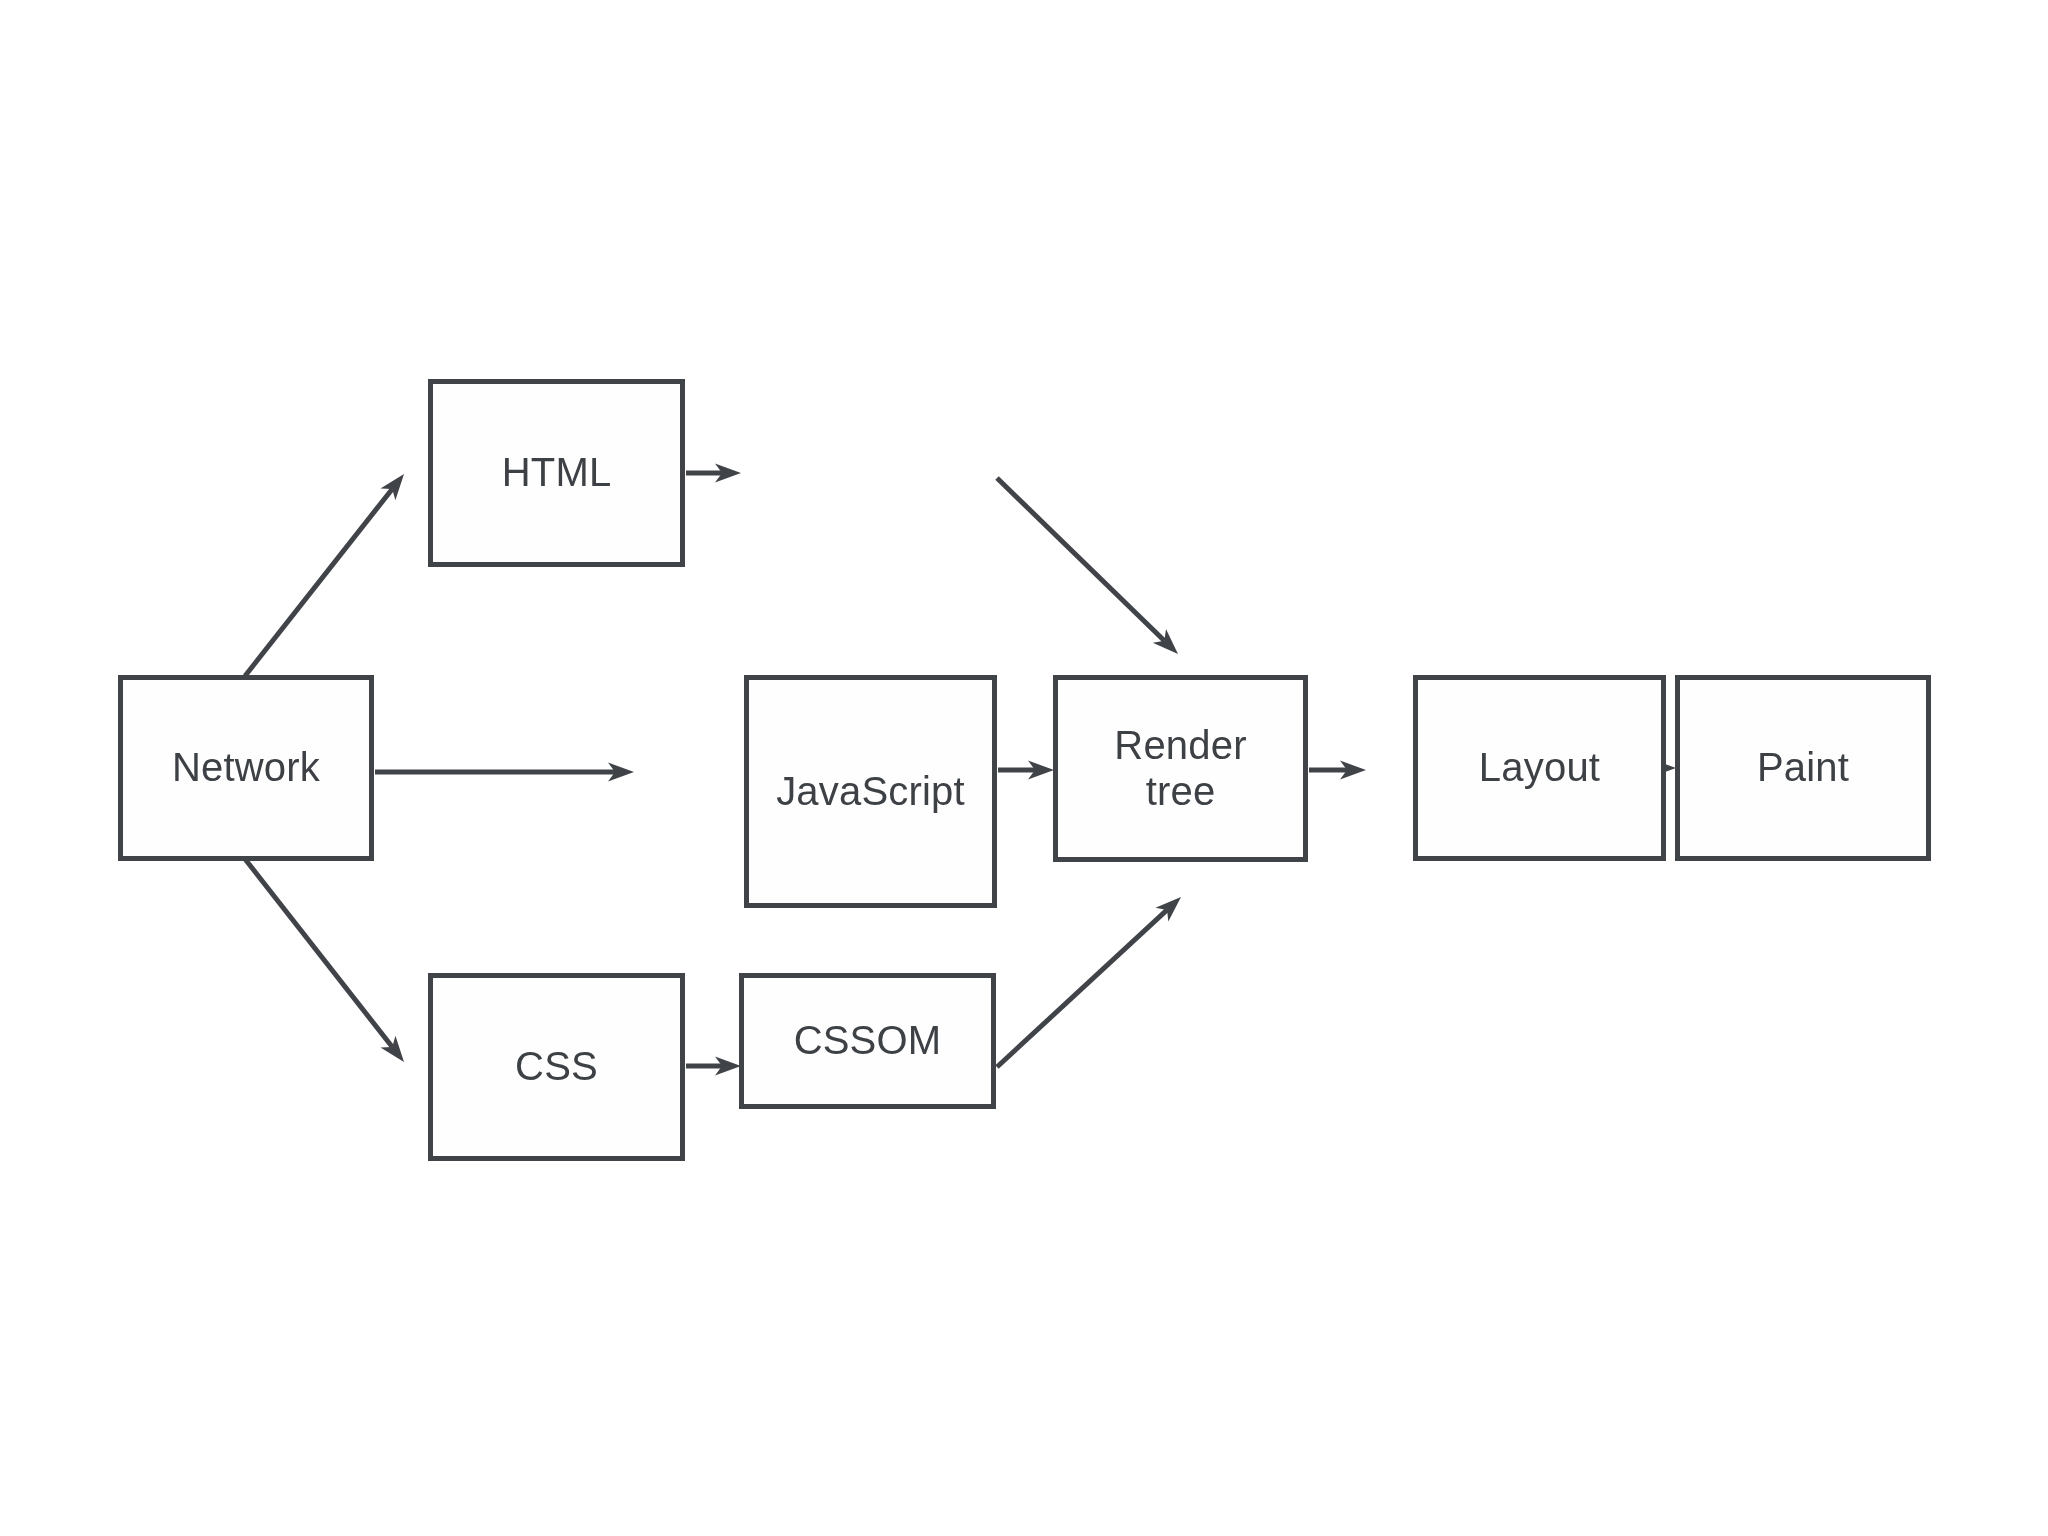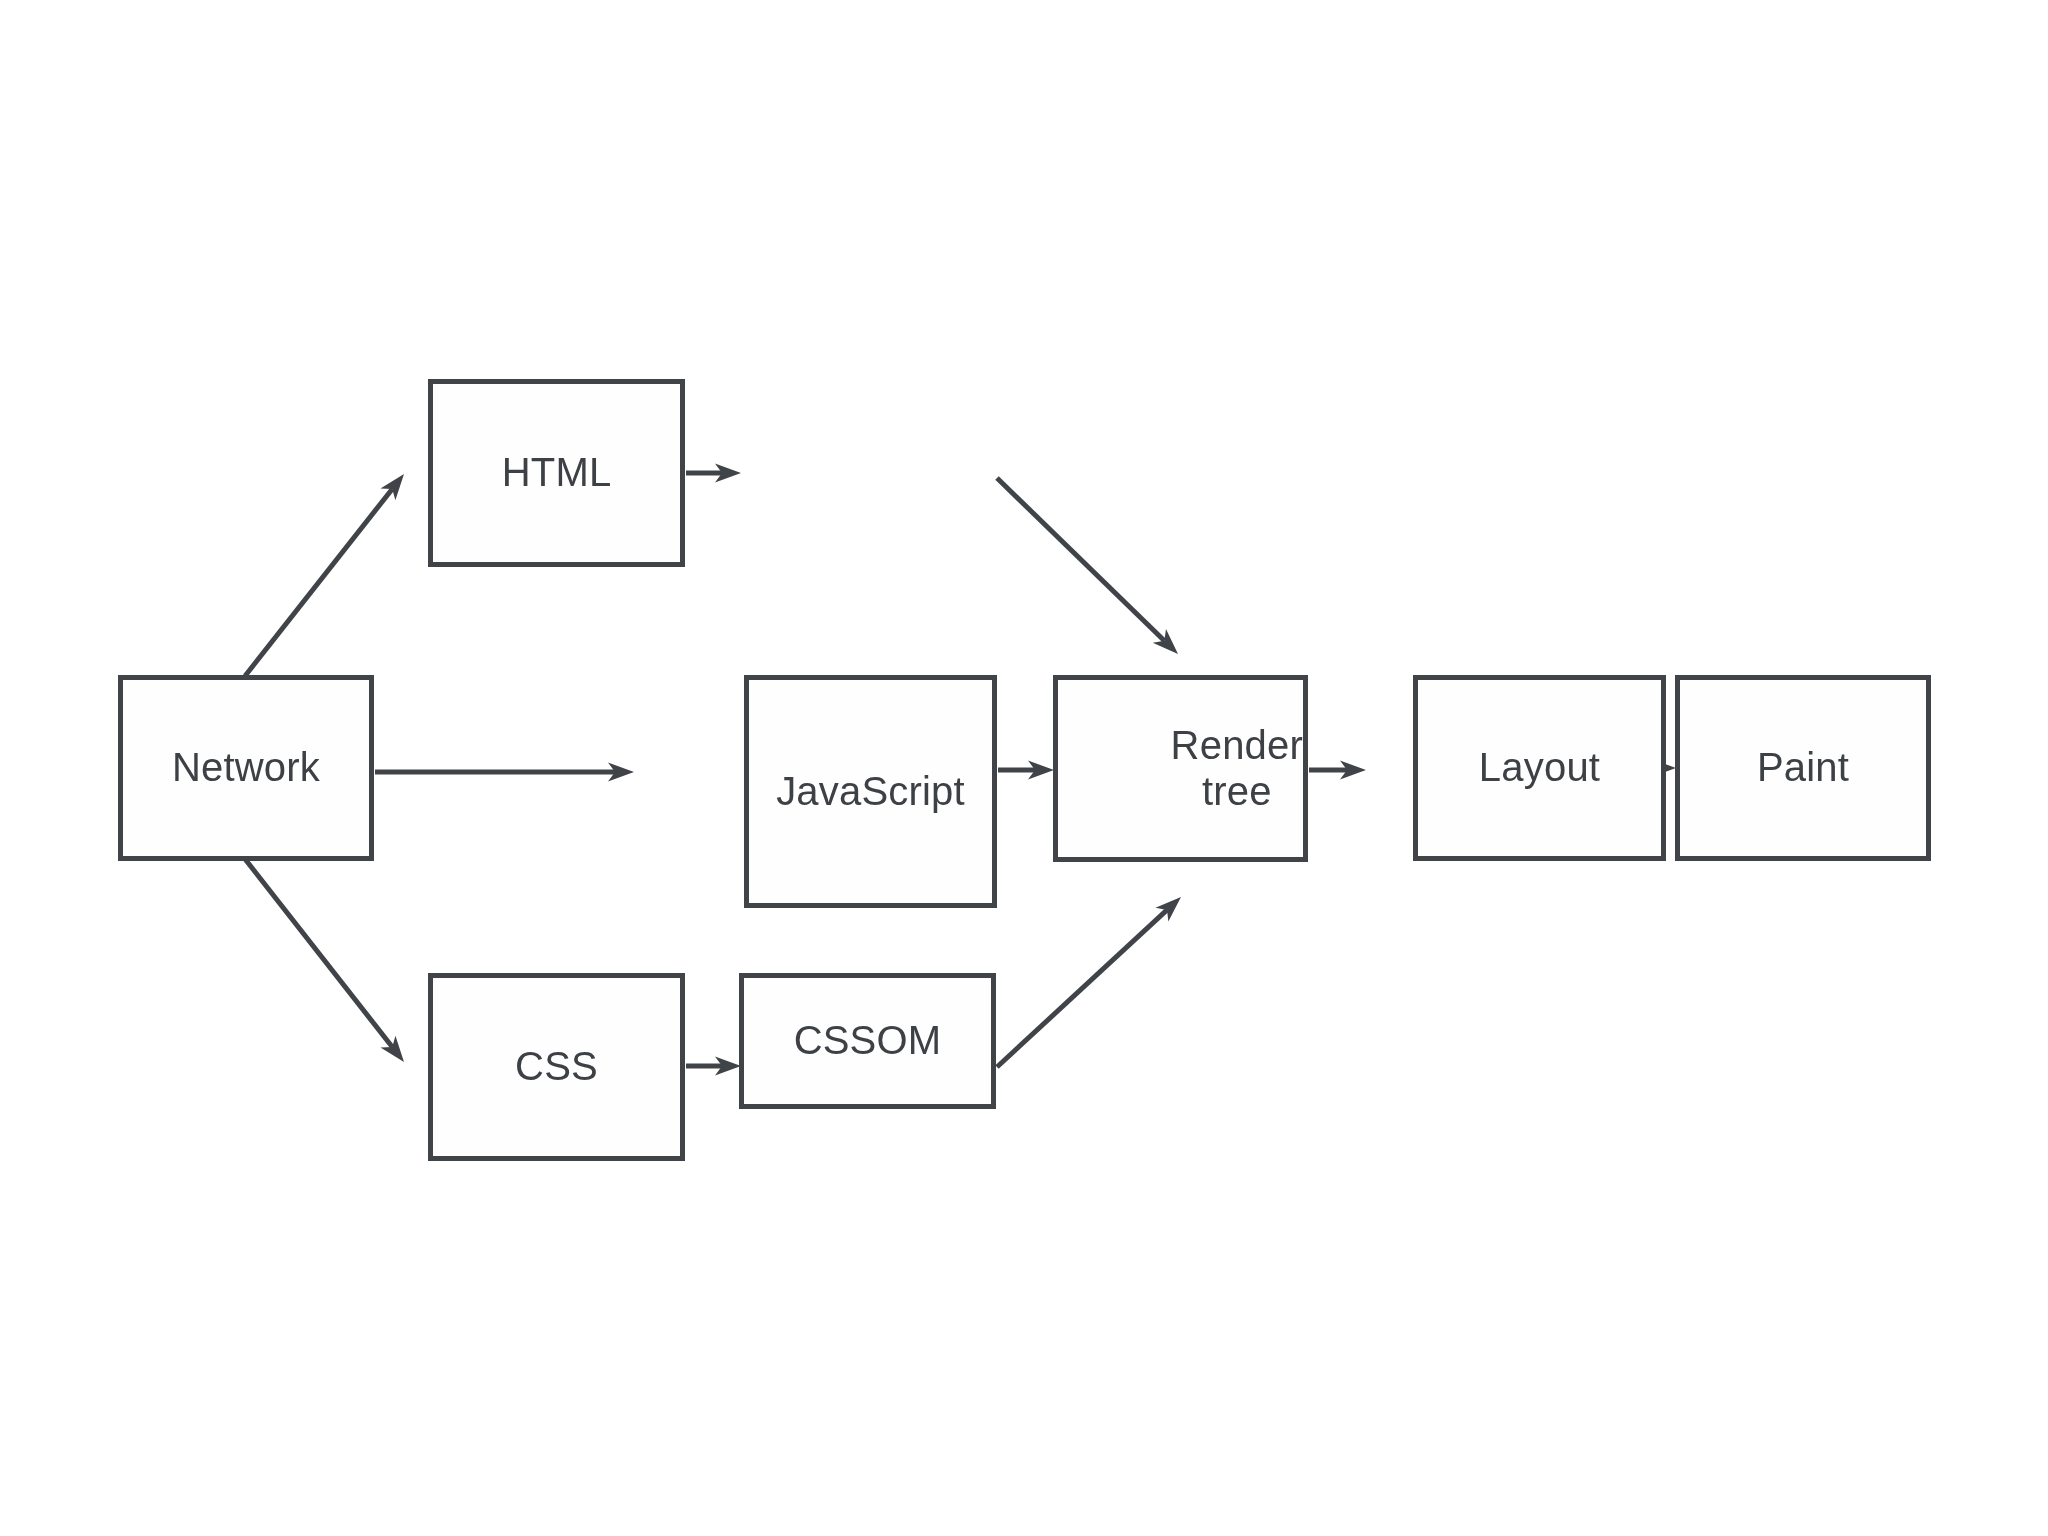--- a/index.html
+++ b/index.html
@@ -86,21 +86,21 @@
 
   <div class="node" style="left: 118px; top: 675px; width: 256px; height: 186px;">
     <span class="node-label">Network</span>
   </div>
   <div class="node" style="left: 428px; top: 379px; width: 257px; height: 188px;">
     <span class="node-label">HTML</span>
   </div>
   <div class="node" style="left: 744px; top: 675px; width: 253px; height: 233px;">
     <span class="node-label">JavaScript</span>
   </div>
-  <div class="node" style="left: 1053px; top: 675px; width: 255px; height: 187px; justify-content: flex-end;">
+  <div class="node" style="left: 1053px; top: 675px; width: 255px; height: 187px;">
     <span class="node-label">Render
 tree</span>
   </div>
   <div class="node" style="left: 1365px; top: 675px; width: 253px; height: 186px; margin-left: 48px;">
     <span class="node-label">Layout</span>
   </div>
   <div class="node" style="left: 1675px; top: 675px; width: 256px; height: 186px;">
     <span class="node-label">Paint</span>
   </div>
   <div class="node" style="left: 428px; top: 973px; width: 257px; height: 188px;">

